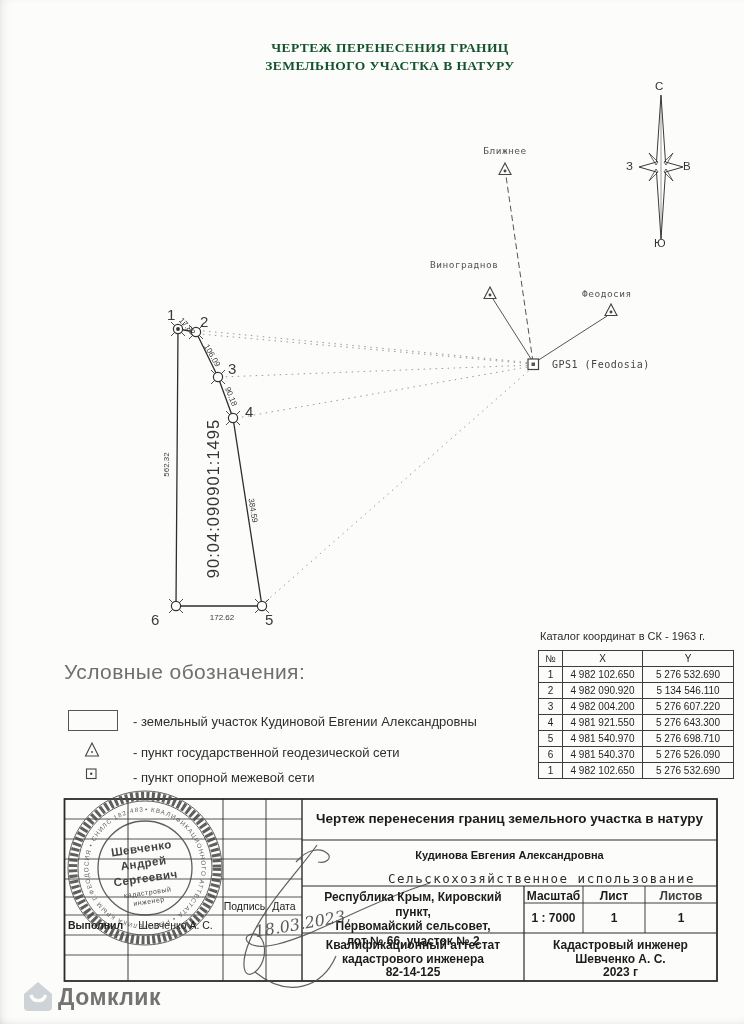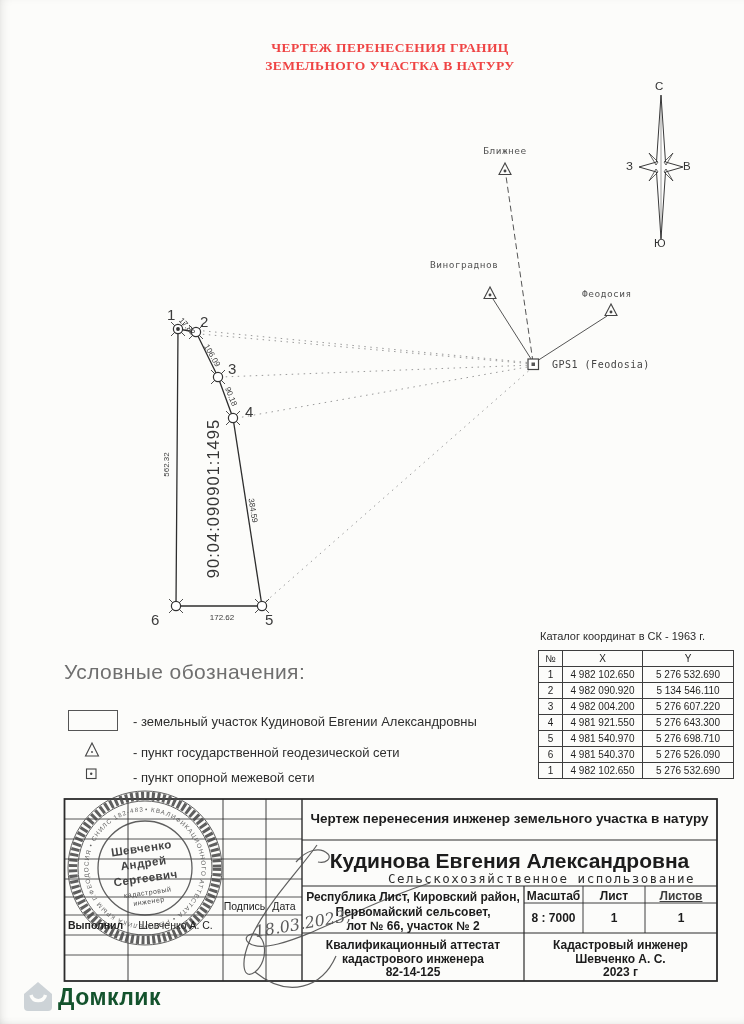--- a/index.html
+++ b/index.html
@@ -1,42 +1,42 @@
 <!DOCTYPE html>
 <html><head>
 <meta charset="utf-8">
 <style>
   html,body{margin:0;padding:0;background:#e9e9e7;}
   .page{position:relative;width:744px;height:1024px;background:#fcfcfa;margin:0 auto;
         font-family:"Liberation Sans",sans-serif;color:#222;overflow:hidden;
         box-shadow:inset 6px 0 14px -10px rgba(0,0,0,.25), inset 0 -6px 14px -12px rgba(0,0,0,.2);}
   .abs{position:absolute;}
   .ctr{text-align:center;}
-  .doc-title{font-family:"Liberation Serif",serif;font-weight:700;font-size:13.5px;line-height:18px;letter-spacing:.4px;color:#ef4444;}
+  .doc-title{font-family:"Liberation Serif",serif;font-weight:700;font-size:13.5px;line-height:18px;letter-spacing:.4px;color:#14532d;}
   .compass-letter{font-size:11.5px;color:#333;font-family:"Liberation Sans",sans-serif;}
   .pt-num{font-size:15px;color:#3c3c3c;}
   .dist{font-size:8px;color:#3a3a3a;white-space:nowrap;}
   .geo-label{font-family:"DejaVu Sans Mono",monospace;font-size:9.5px;letter-spacing:.5px;color:#555;white-space:nowrap;}
   .cad-num{font-size:16.5px;color:#353535;letter-spacing:1px;white-space:nowrap;}
   .tbl-title{font-size:11px;color:#2c2c2c;}
   table.coords{border-collapse:collapse;font-size:10px;color:#1f1f1f;}
   table.coords th,table.coords td{border:1px solid #3d3d3d;padding:0 3px;height:15px;text-align:center;font-weight:400;white-space:nowrap;}
   .legend-head{font-size:21px;color:#6f6f6f;letter-spacing:.4px;}
   .legend-label{font-size:13px;color:#2e2e2e;white-space:nowrap;}
   .tb-bold{font-weight:700;color:#1c1c1c;}
   .tb-title-cell{font-size:13.5px;}
-  .owner{font-size:21px;}
+  .owner{font-size:11px;}
   .landuse{font-family:"DejaVu Sans Mono",monospace;font-size:12.5px;letter-spacing:1.5px;color:#2d2d2d;white-space:nowrap;}
   .loc{font-size:12px;line-height:14.5px;}
   .small-cell{font-size:12px;}
   .tb-label{font-size:10.5px;color:#222;}
   .stamp-name{font-size:11.5px;line-height:15px;color:#454545;font-weight:700;letter-spacing:.5px;}
   .stamp-role{font-size:7px;line-height:8.5px;color:#4a4a4a;letter-spacing:.5px;}
   .handwriting{font-family:"DejaVu Serif",serif;font-style:italic;font-size:16px;color:#5a5a5a;white-space:nowrap;}
-  .watermark{display:flex;align-items:center;gap:7px;color:#14532d;font-weight:700;font-size:23px;letter-spacing:.5px;}
+  .watermark{display:flex;align-items:center;gap:7px;color:#737373;font-weight:700;font-size:23px;letter-spacing:.5px;}
 </style>
 </head>
 <body>
 
 <div class="page">
 
   <svg class="abs" style="left:0;top:0;" width="744" height="1024" viewBox="0 0 744 1024">
 
     <g stroke="#9a9a9a" stroke-width="1" stroke-dasharray="1.5 4.5" fill="none">
       <path d="M533 363 L184 329"></path>
@@ -216,34 +216,34 @@
         </tr>
   </tbody>
     </table>
 
   <div class="abs legend-head" style="left:64px;top:660px;text-align:center;">Условные обозначения:</div>
   <div class="abs" style="left:68px;top:710px;width:48px;height:19px;border:1.2px solid #555;"></div>
   <div class="abs legend-label" style="left:133px;top:714px;">- земельный участок Кудиновой Евгении Александровны</div>
   <div class="abs legend-label" style="left:133px;top:745px;text-align:right;">- пункт государственной геодезической сети</div>
   <div class="abs legend-label" style="left:133px;top:770px;">- пункт опорной межевой сети</div>
 
-  <div class="abs ctr tb-bold tb-title-cell" style="left:302px;top:811px;width:415px;">Чертеж перенесения инженер земельного участка в натуру</div>
+  <div class="abs ctr tb-bold tb-title-cell" style="left:302px;top:811px;width:415px;">Чертеж перенесения границ земельного участка в натуру</div>
   <div class="abs ctr tb-bold owner" style="left:302px;top:849px;width:415px;">Кудинова Евгения Александровна</div>
   <div class="abs ctr landuse" style="left:302px;top:871px;width:415px;margin-left:32px;">Сельскохозяйственное использование</div>
 
   <div class="abs ctr tb-bold loc" style="left:306px;top:890px;width:214px;">
-    <div>Республика Лист, Кировский район,</div>
+    <div>Республика Крым, Кировский пункт,</div>
     <div>Первомайский сельсовет,</div>
     <div>лот № 66, участок № 2</div>
   </div>
 
   <div class="abs ctr tb-bold small-cell" style="left:524px;top:889px;width:59px;">Масштаб</div>
   <div class="abs ctr tb-bold small-cell" style="left:583px;top:889px;width:62px;">Лист</div>
-  <div class="abs ctr tb-bold small-cell" style="left:645px;top:889px;width:72px;color:#3f3f3f;text-decoration:underline;">Листов</div>
-  <div class="abs ctr tb-bold small-cell" style="left:524px;top:911px;width:59px;">8 : 7000</div>
+  <div class="abs ctr tb-bold small-cell" style="left:645px;top:889px;width:72px;color:#3f3f3f;">Листов</div>
+  <div class="abs ctr tb-bold small-cell" style="left:524px;top:911px;width:59px;">1 : 7000</div>
   <div class="abs ctr tb-bold small-cell" style="left:583px;top:911px;width:62px;">1</div>
   <div class="abs ctr tb-bold small-cell" style="left:645px;top:911px;width:72px;">1</div>
 
   <div class="abs ctr tb-bold" style="left:306px;top:939px;width:214px;font-size:12px;line-height:13.5px;">
     <div>Квалификационный аттестат</div>
     <div>кадастрового инженера</div>
     <div>82-14-125</div>
   </div>
   <div class="abs ctr tb-bold" style="left:524px;top:939px;width:193px;font-size:12px;line-height:13.5px;">
     <div>Кадастровый инженер</div>

